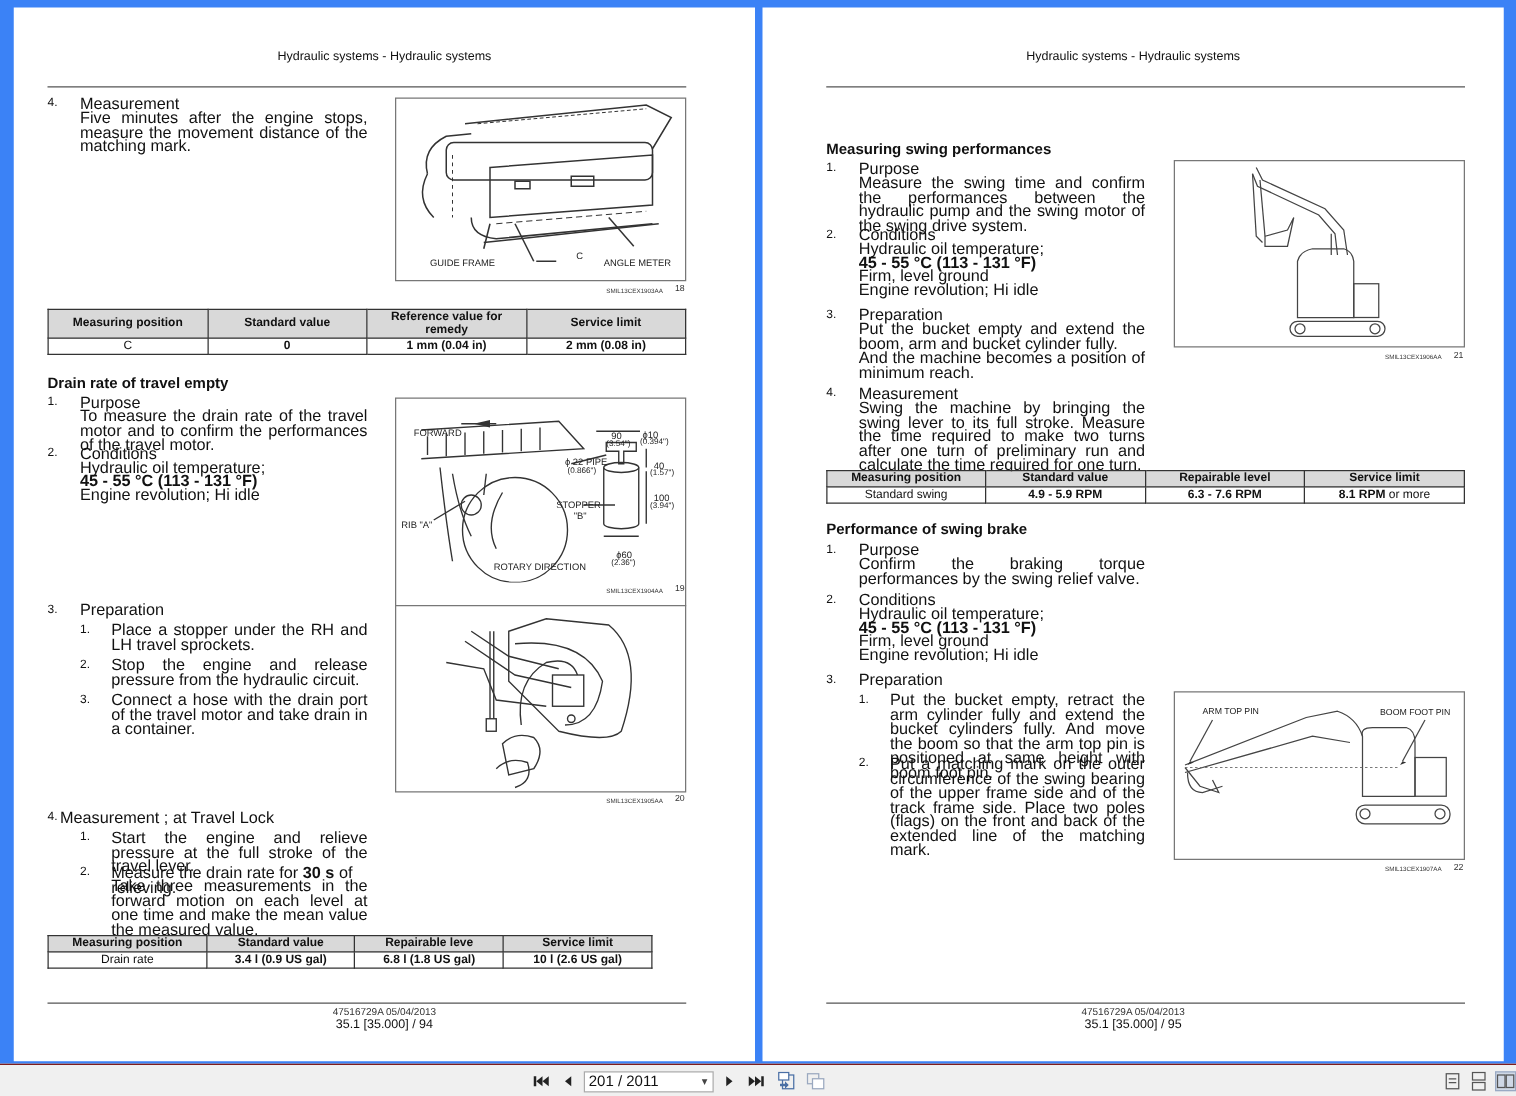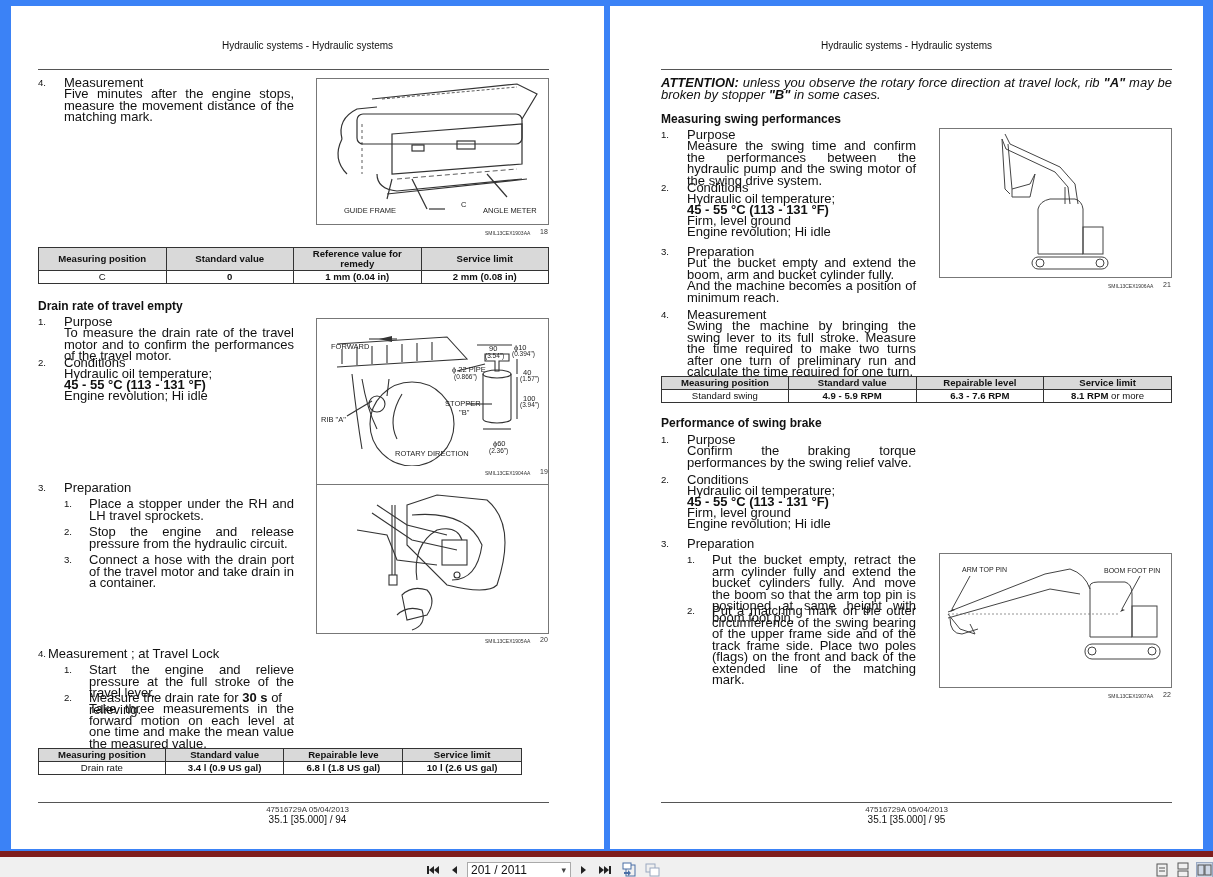--- a/index.html
+++ b/index.html
@@ -19,21 +19,21 @@
   .fig { position: absolute; border: 1px solid #777; background: #fff; overflow: hidden; }
   .figcap { position: absolute; font-size: 5px; color: #333; }
   .fignum { position: absolute; font-size: 7px; color: #333; }
   .flabel { position: absolute; font-size: 7.5px; color: #222; white-space: nowrap; }
   table.spec { position: absolute; border-collapse: collapse; font-size: 9.6px; padding-left: 16px; }
   table.spec th { background: #d9d9d9; border: 1px solid #333; font-weight: bold; text-align: center; line-height: 10px; padding: 1px 2px; }
   table.spec td { border: 1px solid #333; text-align: center; line-height: 10px; padding: 1px 2px; }
   table.spec td.bold { font-weight: bold; }
   .foot1 { position: absolute; left: 0; width: 100%; text-align: center; font-size: 8px; color: #333; }
   .foot2 { position: absolute; left: 0; width: 100%; text-align: center; font-size: 10px; }
-  .toolbar { position: absolute; left: 0; top: 851px; width: 1213px; height: 26px; background: #f0f0f0; border-top: 6px solid #7f1d1d; }
+  .toolbar { position: absolute; left: 0; top: 851px; width: 1213px; height: 26px; background: #f0f0f0; border-top: 1px solid #7f1d1d; }
   .tbtn { position: absolute; top: 5px; height: 16px; font-size: 12px; color: #222; text-align: center; line-height: 16px; cursor: pointer; }
   .pagebox { position: absolute; left: 467px; top: 5px; width: 104px; height: 17px; background: #fff; border: 1px solid #aaa; font-size: 12px; line-height: 15px; padding-left: 3px; }
   .pagebox .dd { position: absolute; right: 4px; top: 0; font-size: 9px; color: #444; }
   .vbtn { position: absolute; top: 5px; width: 16px; height: 16px; }
   .vbtn.active { background: #cfd8e6; border: 1px solid #9aaac4; }
 </style>
 </head>
 <body>
 
 <div class="viewer">
@@ -207,21 +207,20 @@
 
     <div class="rule" style="left:27px; top:796px; width:511px;"></div>
     <div class="foot1" style="top:799px;">47516729A 05/04/2013</div>
     <div class="foot2" style="top:808px;text-align:center;">35.1 [35.000] / 94</div>
   </div>
 
   <div class="page right">
     <div class="hdr">Hydraulic systems - Hydraulic systems</div>
     <div class="rule" style="left:51px; top:63px; width:511px;"></div>
 
-    <div class="abs just" style="left:51px; top:71px; width:511px; font-style:italic;"><b>ATTENTION:</b><span> unless you observe the rotary force direction at travel lock, rib </span><b>"A"</b><span> may be broken by stopper </span><b>"B"</b><span> in some cases.</span></div>
 
     <div class="h2" style="left:51px; top:106px;">Measuring swing performances</div>
     <div class="num" style="left:51px; top:123px;">1.</div>
     <div class="abs" style="left:77px; top:123px;">Purpose</div>
     <div class="abs just" style="left:77px; top:134px; width:229px;">Measure the swing time and confirm the performances between the hydraulic pump and the swing motor of the swing drive system.</div>
 
     <div class="num" style="left:51px; top:176px;">2.</div>
     <div class="abs" style="left:77px; top:176px;">Conditions</div>
     <div class="abs" style="left:77px; top:187px;">Hydraulic oil temperature;</div>
     <div class="abs" style="left:77px; top:198px; font-weight:bold;">45 - 55 °C (113 - 131 °F)</div>

